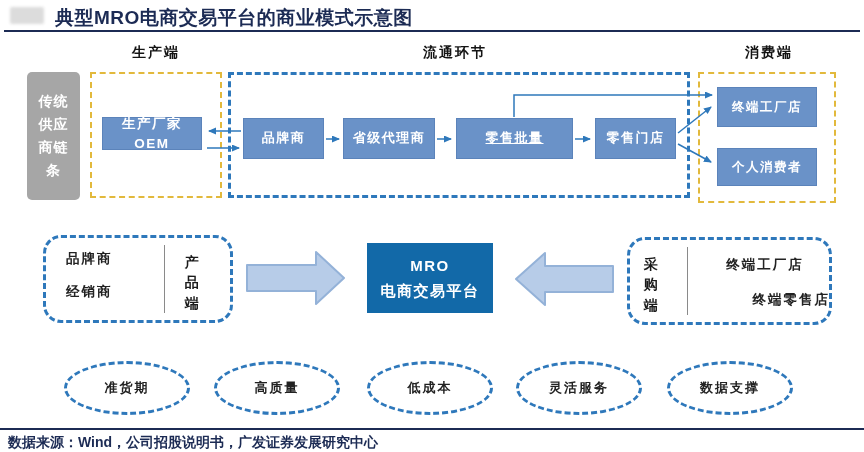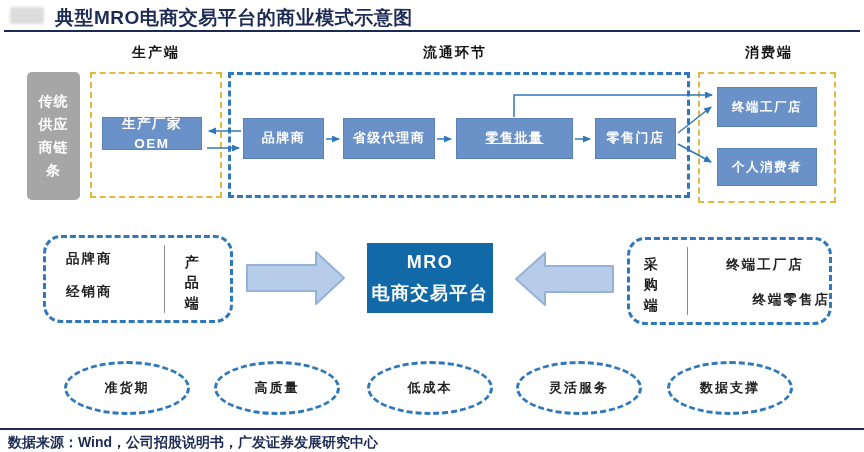--- a/index.html
+++ b/index.html
@@ -90,21 +90,21 @@
   .sup-i1 { left: 66px; top: 250px; }
   .sup-i2 { left: 66px; top: 283px; }
   .buy-i1 { left: 700px; top: 256px; width: 130px; text-align: center; }
   .buy-i2 { left: 700px; top: 291px; width: 130px; text-align: right; }
   .v-product { left: 184px; top: 252px; }
   .v-buyer   { left: 643px; top: 254px; }
 
   .mro-box {
     left: 367px; top: 243px; width: 126px; height: 70px;
     background: #1269a8;
-    color: #ffffff; font-size: 18px; font-weight: 600;
+    color: #ffffff; font-size: 15px; font-weight: 600;
     display: flex; align-items: center; justify-content: center;
     text-align: center; letter-spacing: 1.5px; line-height: 1.7;
   }
   .arrow-label {
     font-size: 13px; font-weight: bold; color: #ffffff;
     text-align: center; letter-spacing: 3px;
   }
   .lbl-onboard  { left: 251px; top: 270px; width: 70px; }
   .lbl-purchase { left: 539px; top: 271px; width: 60px; }
 

